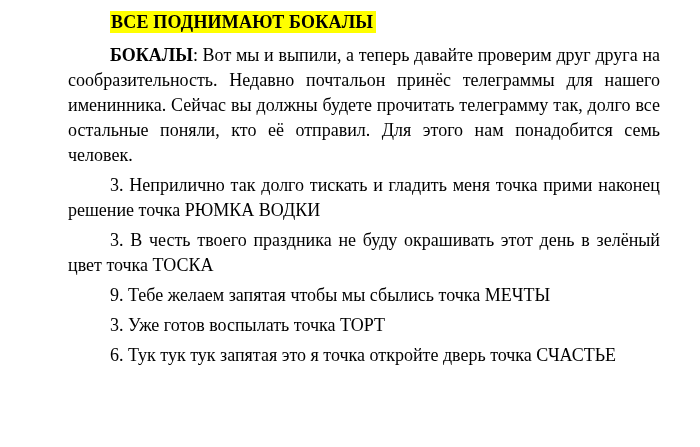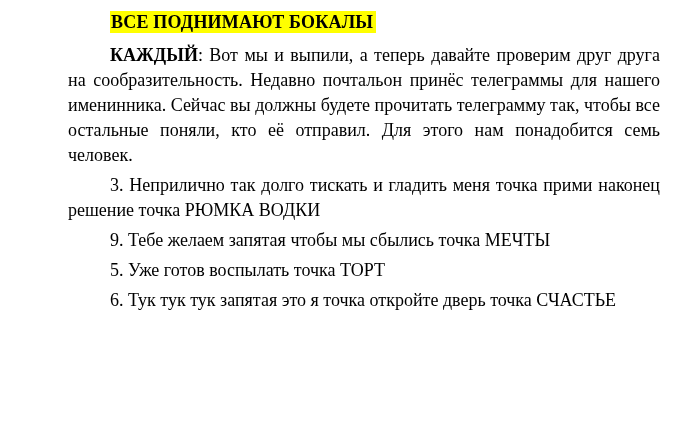--- a/index.html
+++ b/index.html
@@ -42,22 +42,23 @@
   }
 </style>
 </head>
 <body>
 
 <div class="page">
   <div class="content">
 
     <p class="heading"><span class="hl">ВСЕ ПОДНИМАЮТ БОКАЛЫ</span></p>
 
-    <p class="body-para"><span class="lead-bold">КАЖДЫЙ</span><span>: Вот мы и выпили, а теперь давайте проверим друг друга на сообразительность. Недавно почтальон принёс телеграммы для нашего именинника. Сейчас вы должны будете прочитать телеграмму так, чтобы все остальные поняли, кто её отправил. Для этого нам понадобится семь человек.</span></p>
+    <p class="body-para"><span class="lead-bold">БОКАЛЫ</span><span>: Вот мы и выпили, а теперь давайте проверим друг друга на сообразительность. Недавно почтальон принёс телеграммы для нашего именинника. Сейчас вы должны будете прочитать телеграмму так, долго все остальные поняли, кто её отправил. Для этого нам понадобится семь человек.</span></p>
 
 
     <p class="body-para">3. Неприлично так долго тискать и гладить меня точка прими наконец решение точка РЮМКА ВОДКИ</p>
+    <p class="body-para">3. В честь твоего праздника не буду окрашивать этот день в зелёный цвет точка ТОСКА</p>
     <p class="body-para">9. Тебе желаем запятая чтобы мы сбылись точка МЕЧТЫ</p>
-    <p class="body-para">5. Уже готов воспылать точка ТОРТ</p>
+    <p class="body-para">3. Уже готов воспылать точка ТОРТ</p>
     <p class="body-para">6. Тук тук тук запятая это я точка откройте дверь точка СЧАСТЬЕ</p>
 
   </div>
 </div>
 
 </body></html>

